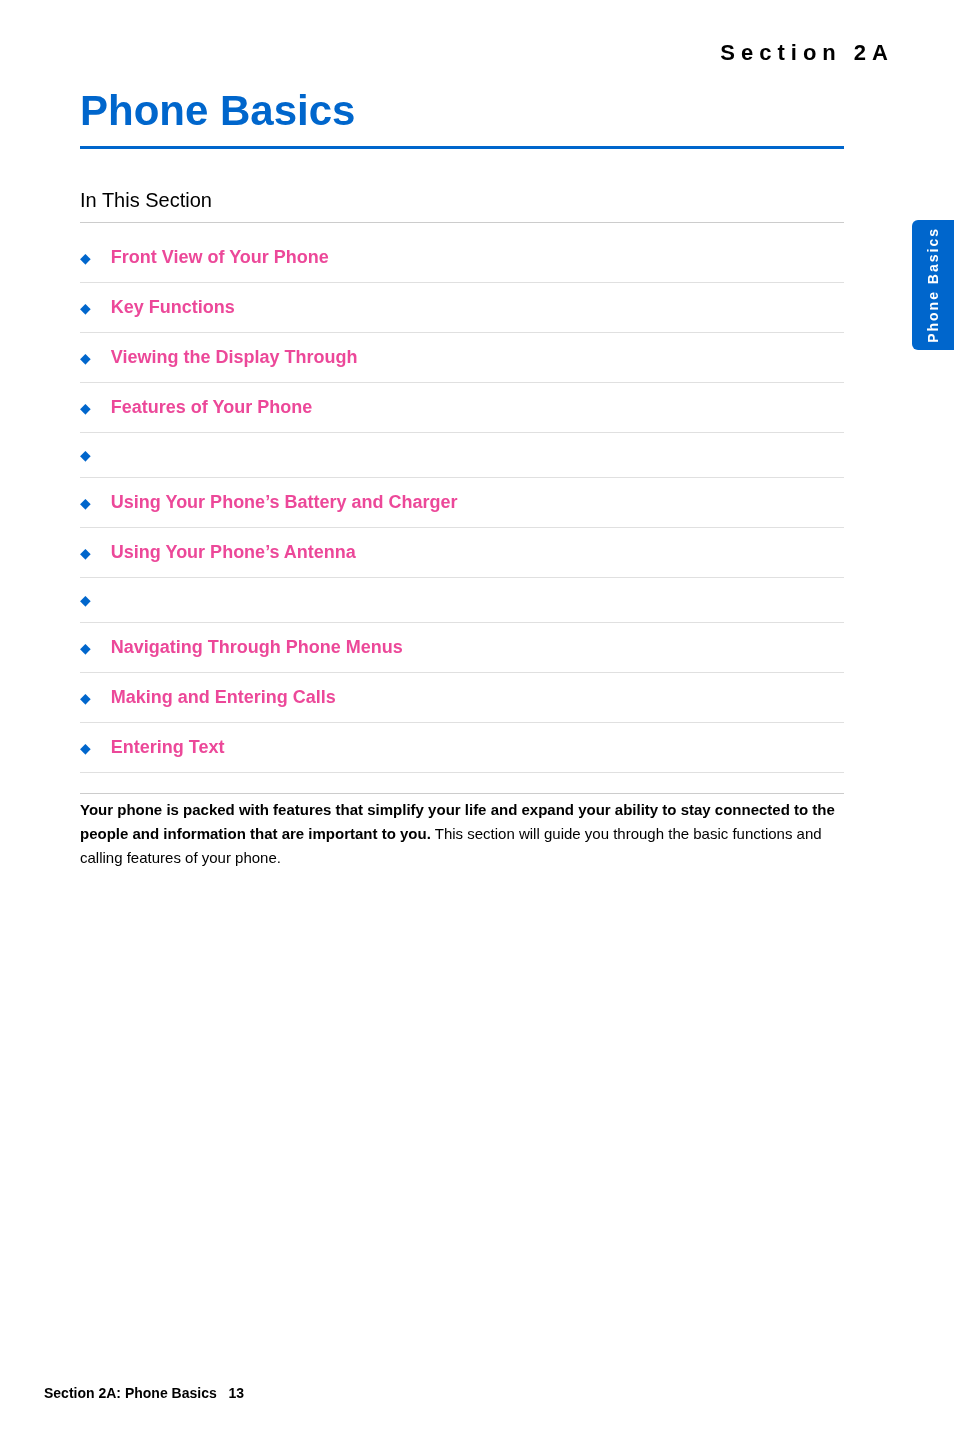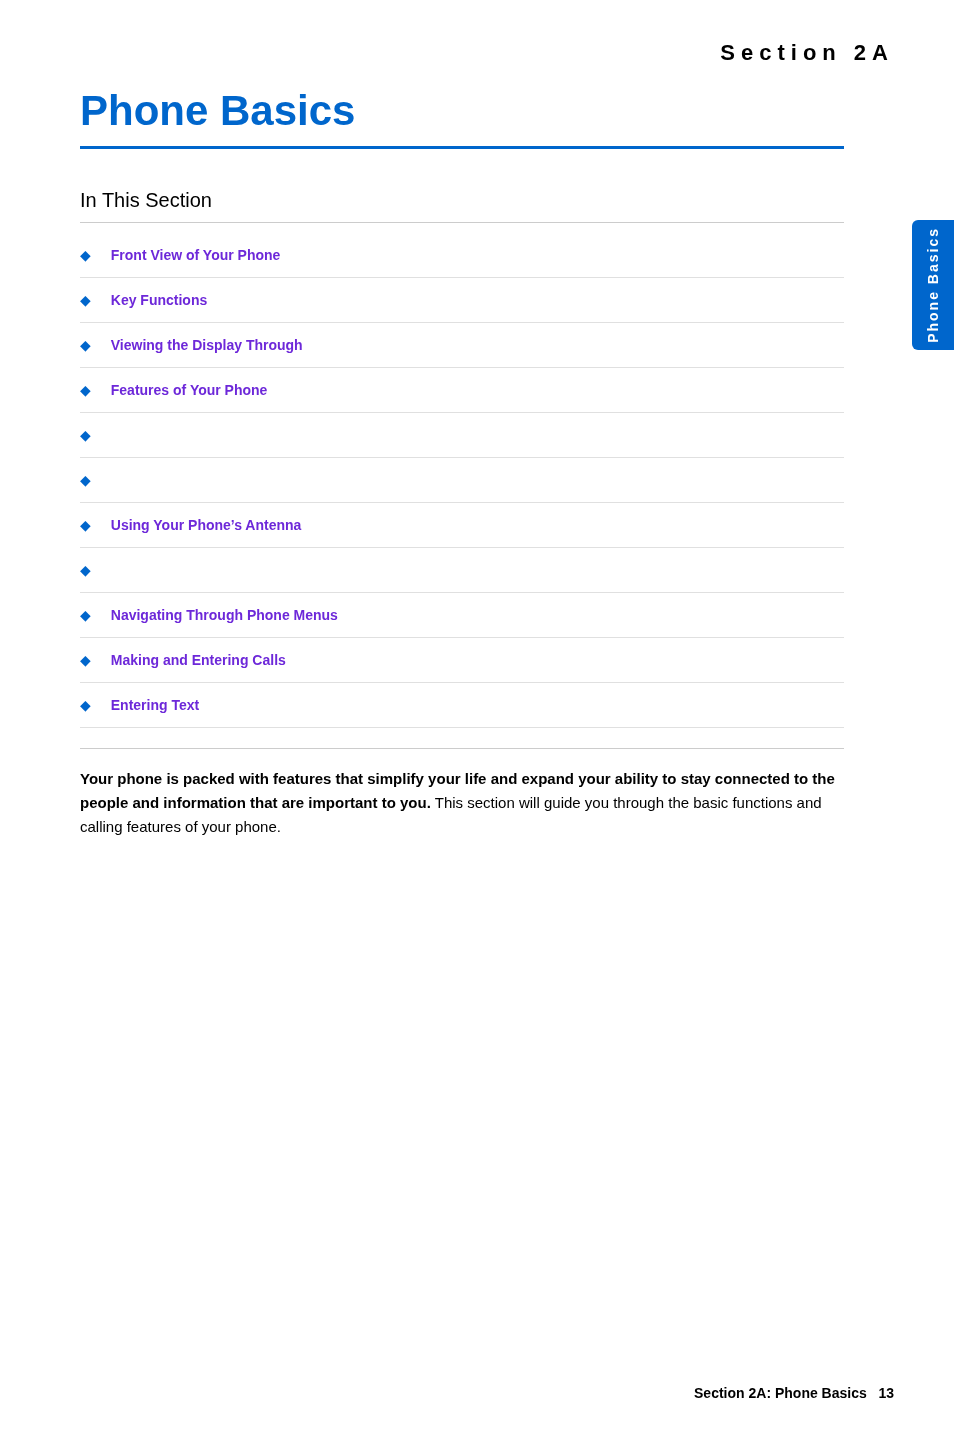--- a/index.html
+++ b/index.html
@@ -82,29 +82,29 @@
     }
 
     .toc-diamond {
       color: #0066cc;
       font-size: 14px;
       margin-right: 20px;
       flex-shrink: 0;
     }
 
     .toc-text {
-      font-size: 14px;
-      font-weight: bold;
-      color: #6d28d9;
+      font-size: 18px;
+      font-weight: bold;
+      color: #ec4899;
     }
 
     
     .bottom-text-area {
       margin-top: 20px;
-      padding-top: 18px;
+      padding-top: 4px;
       border-top: 1px solid #cccccc;
       padding-bottom: 40px;
     }
 
     .bottom-text {
       font-size: 15px;
       line-height: 1.6;
       color: #000000;
     }
 
@@ -116,22 +116,21 @@
       font-weight: normal;
     }
 
     
     .page-footer {
       position: absolute;
       bottom: 30px;
       left: 0;
       right: 0;
       display: flex;
-      justify-content: flex-end;
-      padding: 0 60px;
+      padding: 0 44px;
       margin-top: 19px;
     }
 
     .footer-text {
       font-size: 14px;
       font-weight: bold;
       color: #000000;
     }
 
     
@@ -192,20 +191,21 @@
       </li>
       <li class="toc-item">
         <span class="toc-diamond">◆</span>
         <span class="toc-text">Features of Your Phone</span>
       </li>
       <li class="toc-item">
         <span class="toc-diamond">◆</span>
       </li>
       <li class="toc-item">
         <span class="toc-diamond">◆</span>
+        <span class="toc-text">Using Your Phone’s Battery and Charger</span>
       </li>
       <li class="toc-item">
         <span class="toc-diamond">◆</span>
         <span class="toc-text">Using Your Phone’s Antenna</span>
       </li>
       <li class="toc-item">
         <span class="toc-diamond">◆</span>
       </li>
       <li class="toc-item">
         <span class="toc-diamond">◆</span>

